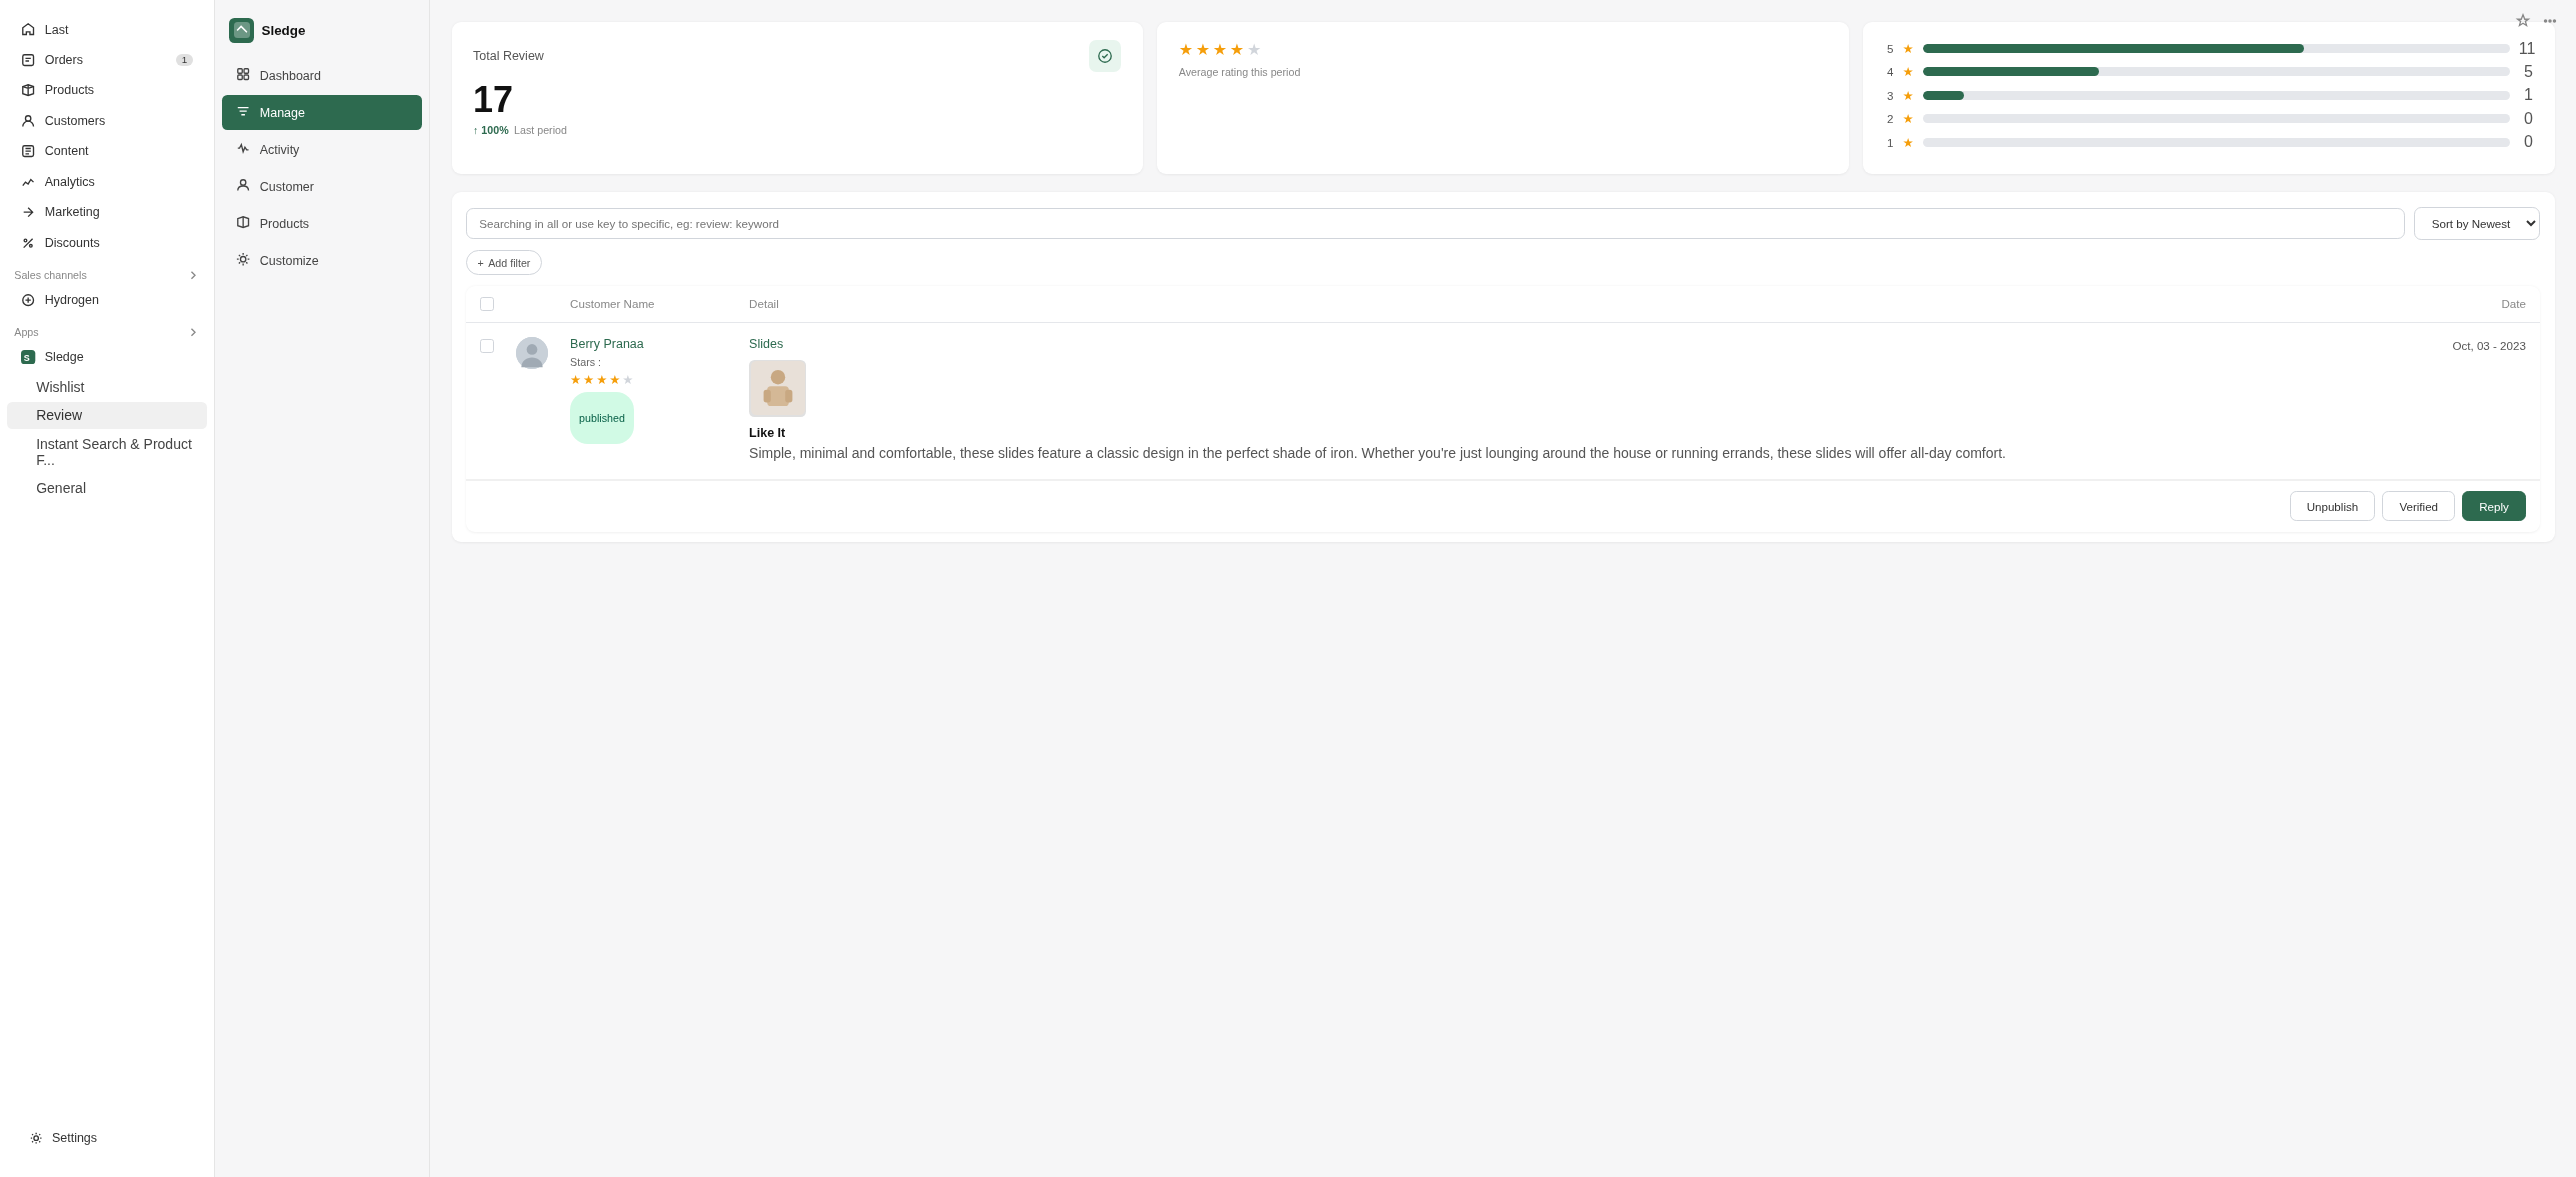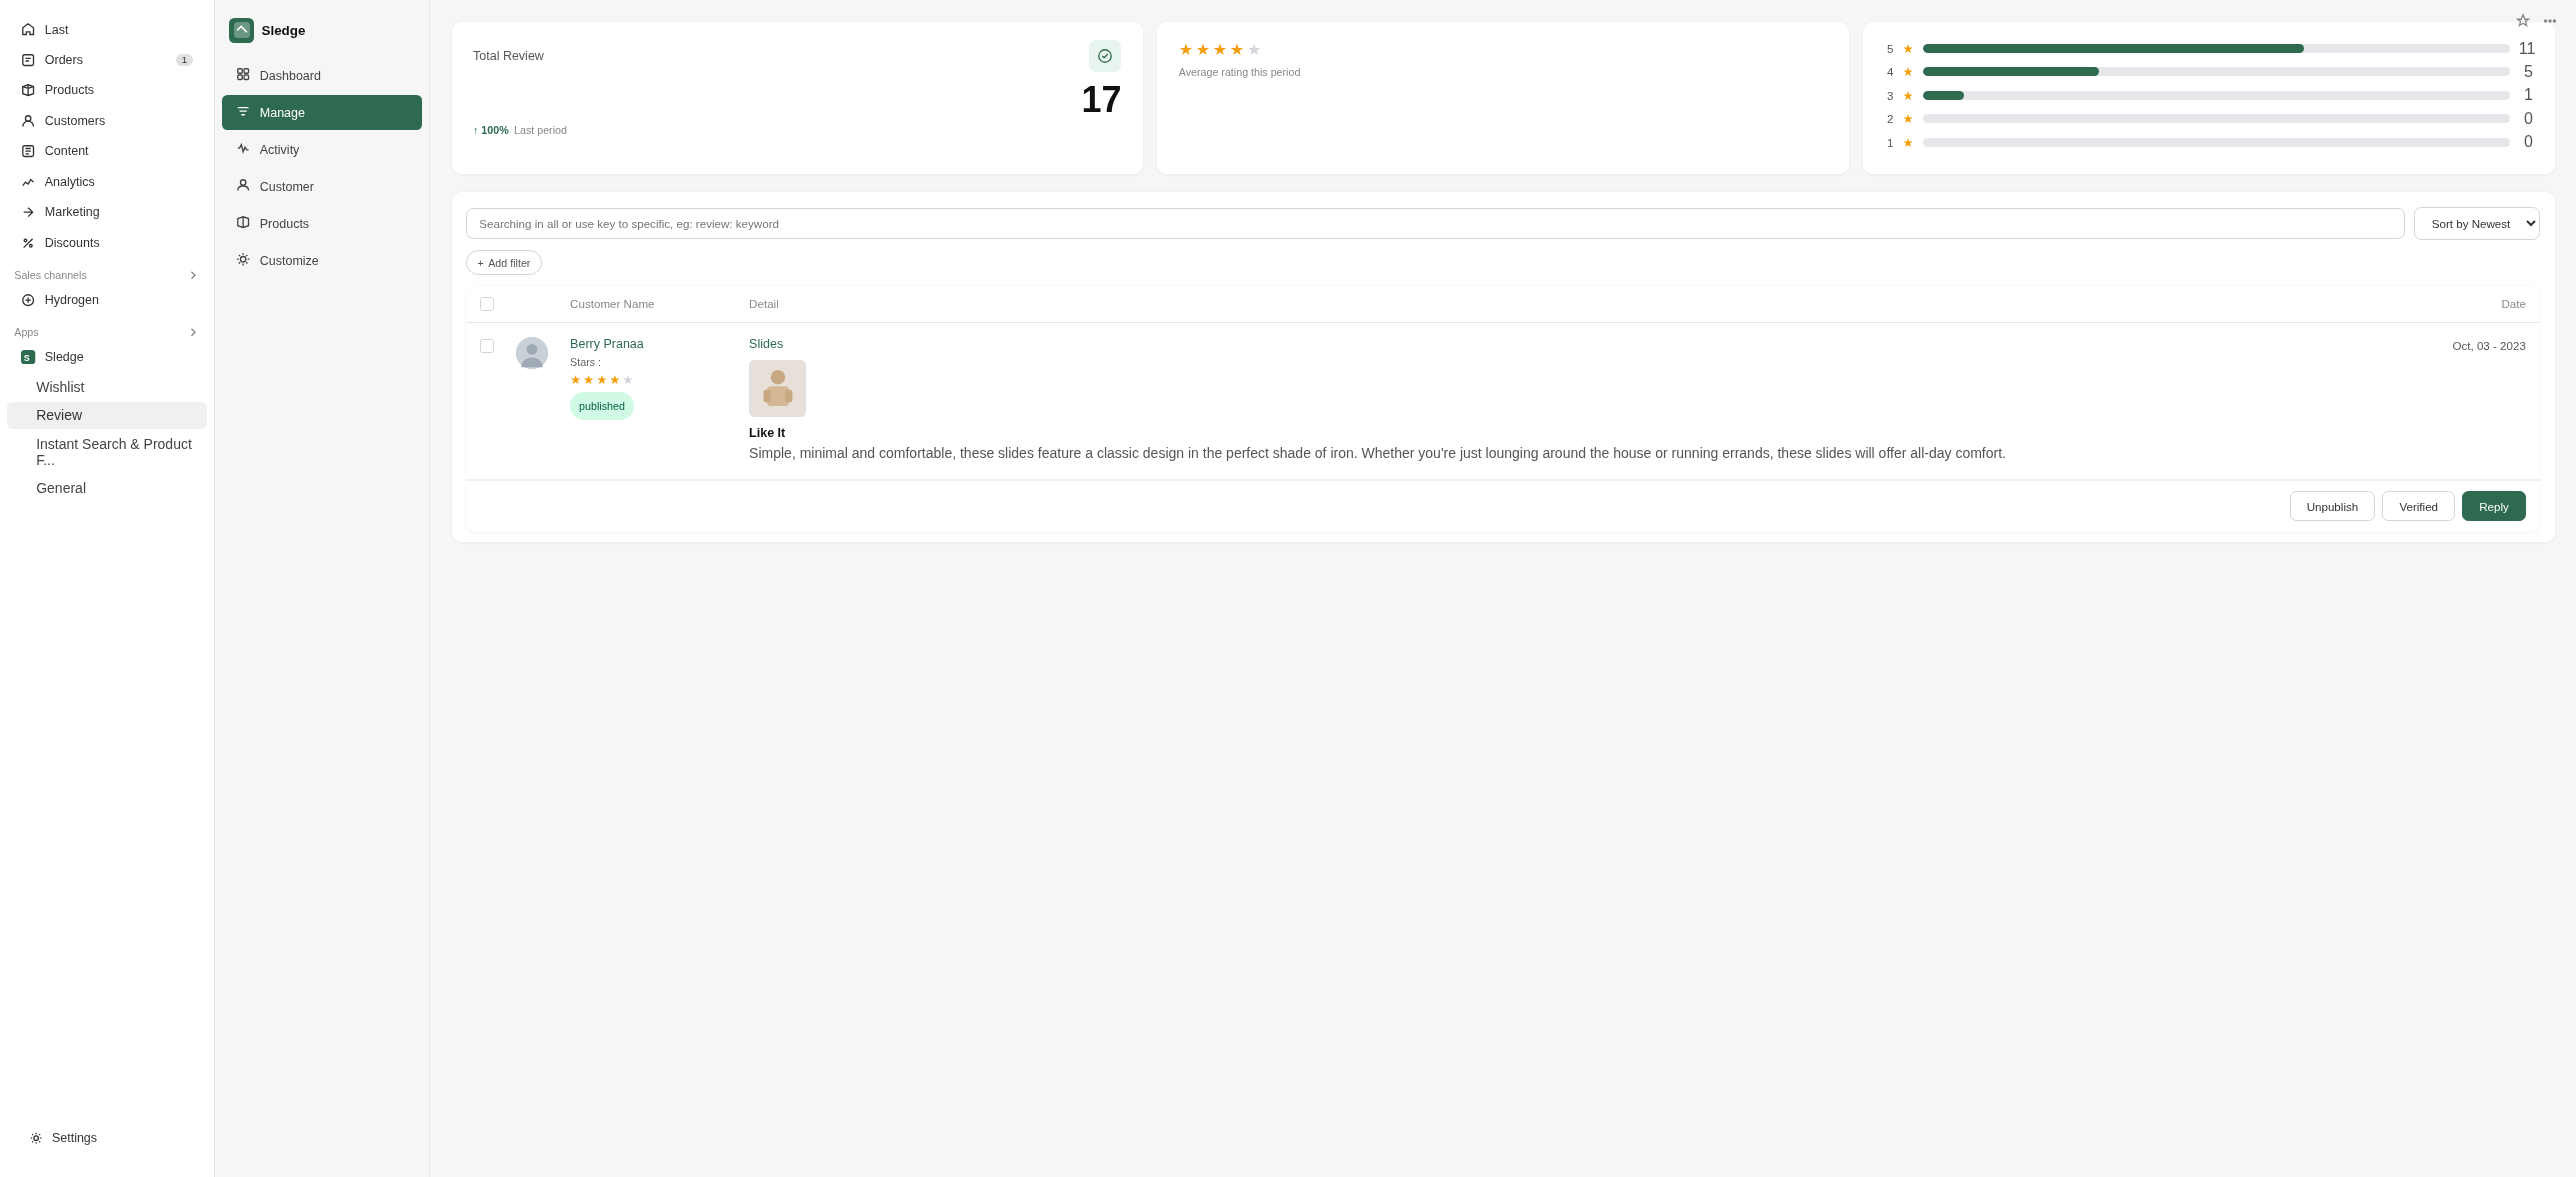--- a/index.html
+++ b/index.html
@@ -146,21 +146,20 @@
       display: flex; align-items: center; justify-content: center;
       color: #2d6a4f;
       font-size: 14.3px;
     }
     .stat-card-value {
       font-size: 36px;
       font-weight: 700;
       color: #111;
       line-height: 1;
       margin-bottom: 5.4px;
-      text-align: right;
     }
     .stat-card-sub {
       font-size: 10.7px;
       color: #888;
       display: flex;
       align-items: center;
       gap: 5.4px;
     }
     .stat-card-sub .up { color: #2d6a4f; font-weight: 600; }
 
@@ -280,21 +279,21 @@
       background: #c8d0d8;
     }
 
     .customer-name { color: #2d6a4f; font-weight: 500; font-size: 12.5px; margin-bottom: 5.4px; }
     .stars-row { display: flex; gap: 1.8px; margin-bottom: 5.4px; }
     .star-sm { font-size: 12.5px; }
     .star-sm.filled { color: #f59e0b; }
     .star-sm.empty { color: #d1d5db; }
     .status-badge {
       display: inline-block;
-      padding: 8px 9px;
+      padding: 20px 9px;
       border-radius: 18px;
       font-size: 10.7px;
       font-weight: 500;
     }
     .status-badge.published { background: #d1fae5; color: #065f46; }
 
     .detail-product-name { color: #2d6a4f; font-weight: 500; font-size: 12.5px; margin-bottom: 9px; }
     .detail-image {
       width: 57px; height: 57px;
       border-radius: 5.4px;

